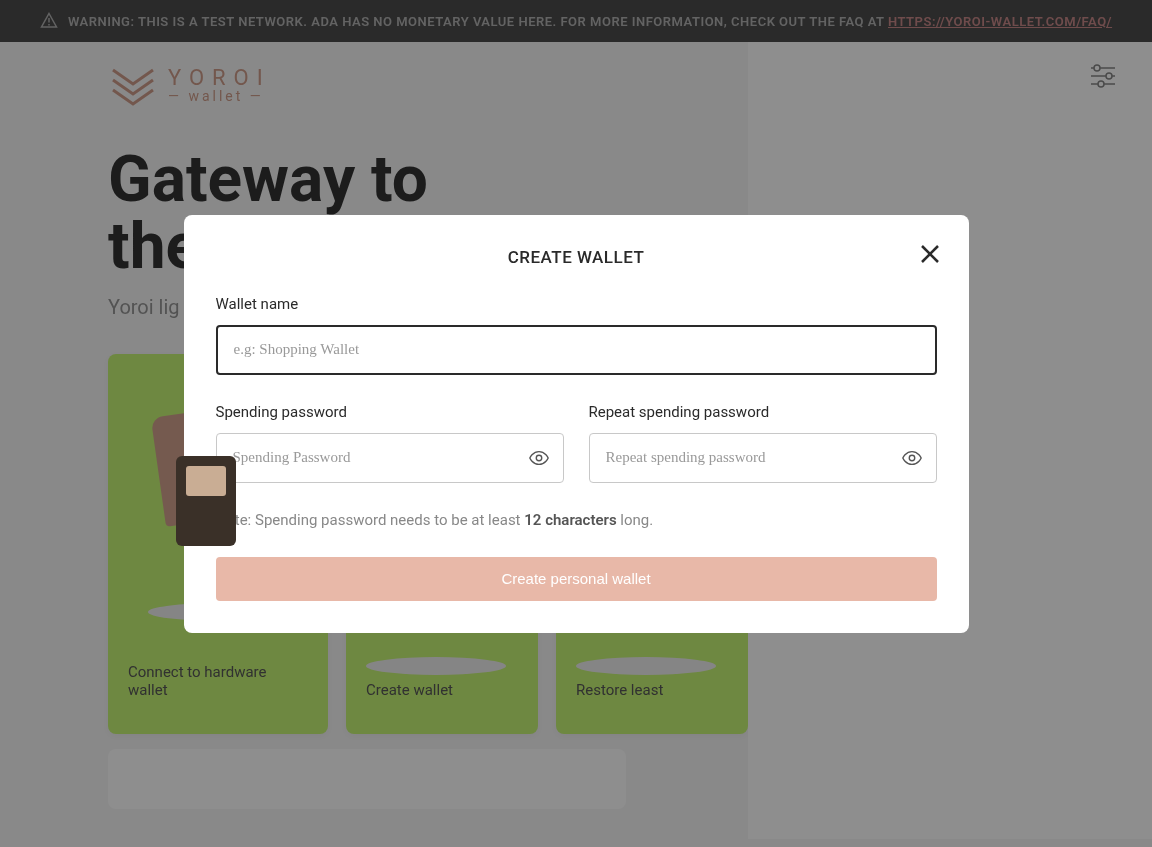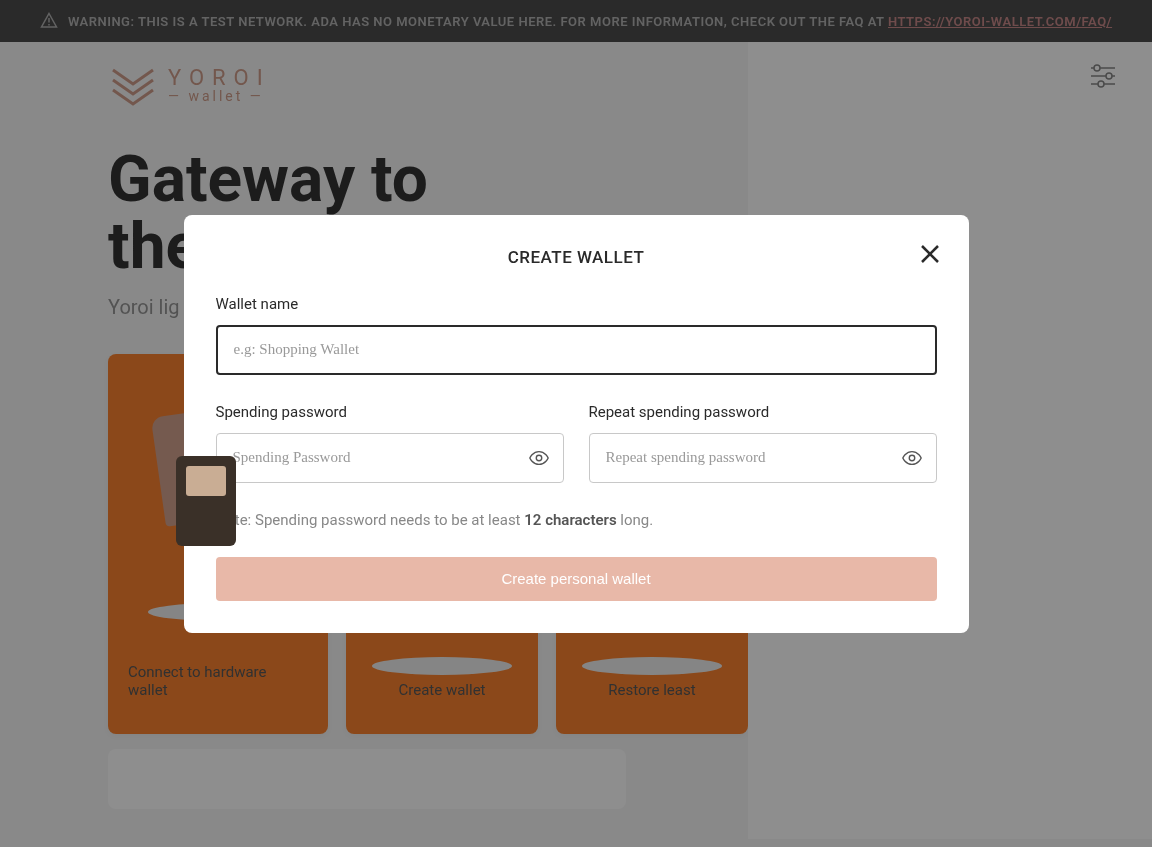--- a/index.html
+++ b/index.html
@@ -107,26 +107,26 @@
     }
     
     .card-container {
       display: flex;
       gap: 18px;
     }
     
     .card {
       width: 252px;
       height: 380px;
-      background: #f97316;
+      background: #bef264;
       border-radius: 8px;
       padding: 20px;
       display: flex;
       flex-direction: column;
-      align-items: center;
+      align-items: flex-start;
       justify-content: flex-end;
       box-shadow: 0 2px 8px rgba(0,0,0,0.05);
       cursor: pointer;
     }
     
     .card-image {
       flex: 1;
       display: flex;
       align-items: center;
       justify-content: center;

